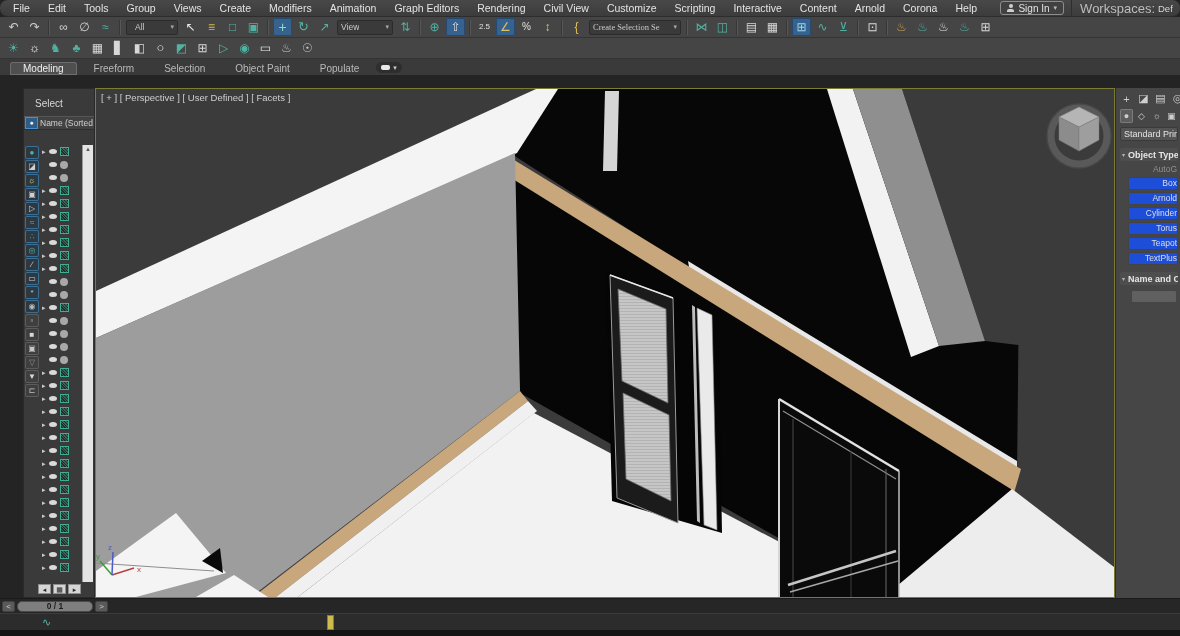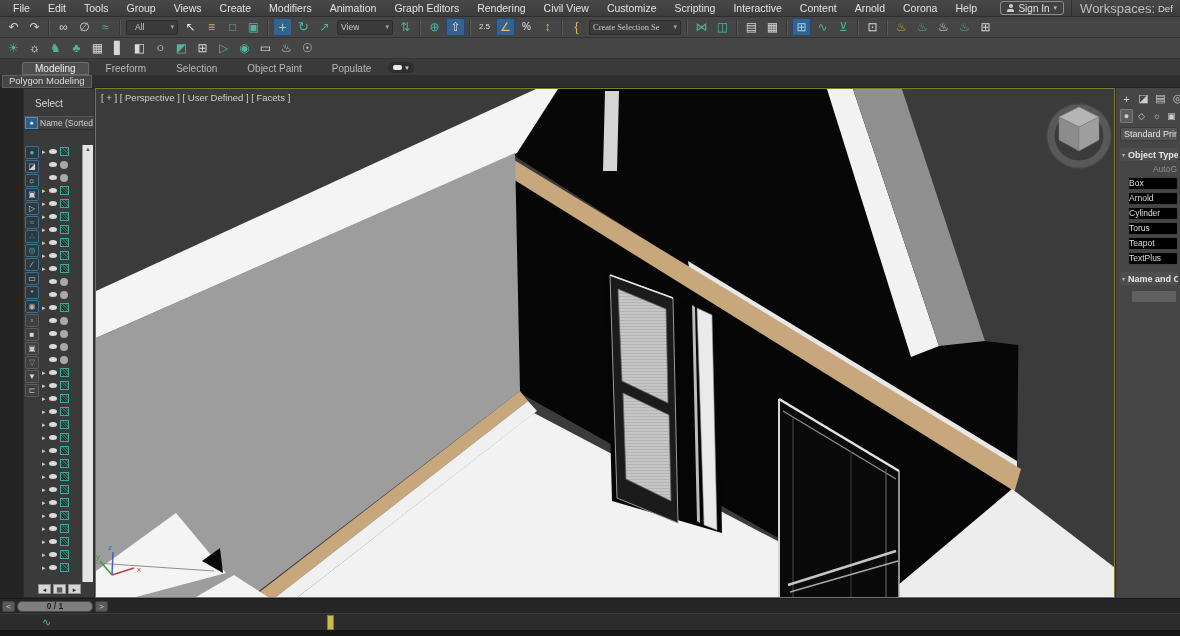--- a/index.html
+++ b/index.html
@@ -2,21 +2,21 @@
 <html><head>
 <meta charset="utf-8">
 <style>
   *{margin:0;padding:0;box-sizing:border-box;}
   html,body{width:1180px;height:636px;overflow:hidden;background:#242424;
     font-family:"Liberation Sans",sans-serif;cursor:default;}
   #app{position:relative;width:1180px;height:636px;background:#242424;}
   .band{position:absolute;left:0;right:0;}
 
   
-  #menubar{top:0;height:17px;background:linear-gradient(#484848,#3c3c3c);display:flex;align-items:center;padding:0 4px;border-bottom:1px solid #2d2d2d;}
+  #menubar{top:0;height:17px;background:linear-gradient(#484848,#3c3c3c);display:flex;align-items:center;padding:0 4px;border-bottom:1px solid #2d2d2d;border-radius:8px;}
   #menu-items{display:flex;align-items:center;}
   .menu-item{padding:0 9px;font-size:10.5px;color:#e3e3e3;white-space:nowrap;}
   #menu-right{margin-left:auto;display:flex;align-items:center;gap:7px;padding-right:2px;}
   #signin{display:flex;align-items:center;gap:4px;border:1px solid #8d8d8d;border-radius:3px;background:#414141;height:14px;padding:0 6px;}
   .person{width:7px;height:8px;position:relative;display:inline-block;}
   .person::before{content:"";position:absolute;left:1.5px;top:0;width:4px;height:4px;border-radius:50%;background:#cfcfcf;}
   .person::after{content:"";position:absolute;left:0;bottom:0;width:7px;height:3.5px;border-radius:2px 2px 0 0;background:#cfcfcf;}
   #signin-label{font-size:10px;color:#e2e2e2;}
   .dd-caret{font-size:7px;color:#bbb;}
   #workspaces{display:flex;align-items:center;gap:3px;border-left:1px solid #2e2e2e;padding-left:8px;height:17px;}
@@ -28,21 +28,21 @@
   #toolbar1{top:17px;height:21px;}
   #toolbar2{top:38px;height:21px;}
   .tbtn{display:inline-block;width:19px;height:18px;margin:0 1px;text-align:center;line-height:18px;font-size:12px;border-radius:2px;flex:none;}
   .tbtn.active{background:#35628f;box-shadow:inset 0 0 0 1px #27496f;}
   .tsep{width:2px;height:15px;margin:0 3px;background:#373737;border-right:1px solid #575757;flex:none;}
   .tdd{height:15px;background:#3a3a3a;border:1px solid #2b2b2b;border-radius:2px;display:inline-flex;align-items:center;justify-content:space-between;padding:0 3px;margin:0 2px;flex:none;}
   .tdd-l{font-size:8.5px;color:#c9c9c9;white-space:nowrap;overflow:hidden;}
   .tdd-a{font-size:7px;color:#a8a8a8;margin-left:2px;}
 
   
-  #ribbonrow{top:59px;height:16px;background:#3a3a3a;display:flex;align-items:flex-end;padding:0 22px;gap:4px;}
+  #ribbonrow{top:59px;height:16px;background:#3a3a3a;display:flex;align-items:flex-end;padding:0 10px;gap:4px;}
   .rtab{font-size:10px;color:#b9b9b9;padding:1px 13px 1px;white-space:nowrap;}
   .rtab.active{background:#4f4f4f;box-shadow:inset 0 0 0 1px #6d6d6d;border-radius:3px 3px 0 0;color:#f0f0f0;}
   #ribbon-overflow{display:flex;align-items:center;gap:3px;background:#2e2e2e;border-radius:6px;height:11px;padding:0 5px;margin-bottom:2px;}
   #ribbon-overflow .pill{width:9px;height:5px;background:#e8e8e8;border-radius:2px;}
   #ribbon-overflow .arr{font-size:7px;color:#ccc;}
   #polystrip{top:75px;height:13px;background:#2f2f2f;border-bottom:1px solid #222;}
   #polytab{position:absolute;left:2px;top:0;height:13px;background:#454545;box-shadow:inset 0 0 0 1px #5f5f5f;font-size:9.5px;color:#dddddd;padding:0 7px;line-height:12px;}
 
   
   #workarea{top:88px;height:510px;background:#242424;}
@@ -74,21 +74,21 @@
   #cmdpanel{position:absolute;left:1115px;top:0;width:65px;height:510px;background:#464646;border-left:1px solid #2b2b2b;padding:2px 2px 0 4px;}
   #panel-tabs{display:flex;gap:4px;height:17px;align-items:center;}
   .ptab{width:13px;text-align:center;color:#cfcfcf;font-size:11px;flex:none;}
   #panel-cats{display:flex;gap:2px;height:17px;align-items:center;}
   .pcat{width:13px;height:14px;text-align:center;line-height:14px;color:#cfcfcf;font-size:9px;border-radius:2px;flex:none;}
   .pcat.active{background:#5d5d5d;box-shadow:inset 0 0 0 1px #7b7b7b;}
   #cat-dropdown{height:14px;background:#545454;border:1px solid #3a3a3a;border-radius:2px;font-size:9px;color:#e2e2e2;line-height:12px;padding-left:3px;white-space:nowrap;overflow:hidden;margin-top:3px;}
   .rollout{margin-top:7px;height:13px;background:#4e4e4e;border-radius:2px;font-size:9px;font-weight:bold;color:#e6e6e6;display:flex;align-items:center;gap:3px;padding-left:2px;white-space:nowrap;overflow:hidden;}
   .rollout .tri{font-size:6px;color:#b5b5b5;font-weight:normal;}
   #autogrid{font-size:8.5px;color:#8f8f8f;text-align:right;padding:3px 1px 1px 0;white-space:nowrap;overflow:hidden;}
-  .obtn{width:50px;height:13px;margin:2px 0 0 auto;background:#000000;border:1px solid #434343;border-radius:2px;color:#dedede;font-size:8.5px;text-align:left;line-height:11px;white-space:nowrap;overflow:hidden;}
+  .obtn{width:50px;height:13px;margin:2px 0 0 auto;background:#1d4ed8;border:1px solid #434343;border-radius:2px;color:#dedede;font-size:8.5px;text-align:right;line-height:11px;white-space:nowrap;overflow:hidden;}
   #name-field{width:46px;height:13px;margin:5px 1px 0 auto;background:#606060;border:1px solid #454545;border-radius:2px;}
 
   
   #timeslider{top:598px;height:15px;background:#262626;border-top:1px solid #1a1a1a;}
   .ts-btn{position:absolute;top:2px;width:13px;height:11px;background:#5a5a5a;border:1px solid #424242;color:#cfcfcf;font-size:8px;text-align:center;line-height:9px;border-radius:2px;}
   #ts-prev{left:2px;}
   #ts-next{left:95px;}
   #ts-display{position:absolute;left:17px;top:2px;width:76px;height:11px;background:#7e7e7e;border:1px solid #4a4a4a;border-radius:5px;font-size:8.5px;font-weight:bold;color:#1d1d1d;text-align:center;line-height:9px;}
   #trackbar{top:613px;height:17px;background:#2c2c2c;border-top:1px solid #3b3b3b;}
   #tb-curve{position:absolute;left:42px;top:2px;font-size:11px;color:#4fb3a2;}
@@ -219,23 +219,20 @@
         <span class="rtab active">Modeling</span>
         <span class="rtab">Freeform</span>
         <span class="rtab">Selection</span>
         <span class="rtab">Object Paint</span>
         <span class="rtab">Populate</span>
       </div>
     <div id="ribbon-overflow">
       <span class="pill"></span>
       <span class="arr">▾</span>
     </div>
-  </div>
-  <div id="polystrip" class="band">
-    <span id="polytab">Polygon Modeling</span>
   </div>
 
   <div id="workarea" class="band">
 
     <div id="explorer">
       <div id="explorer-title">Select</div>
       <div id="explorer-head">
         <span class="hicon">●</span>
         <span class="htext">Name (Sorted A</span>
       </div>

